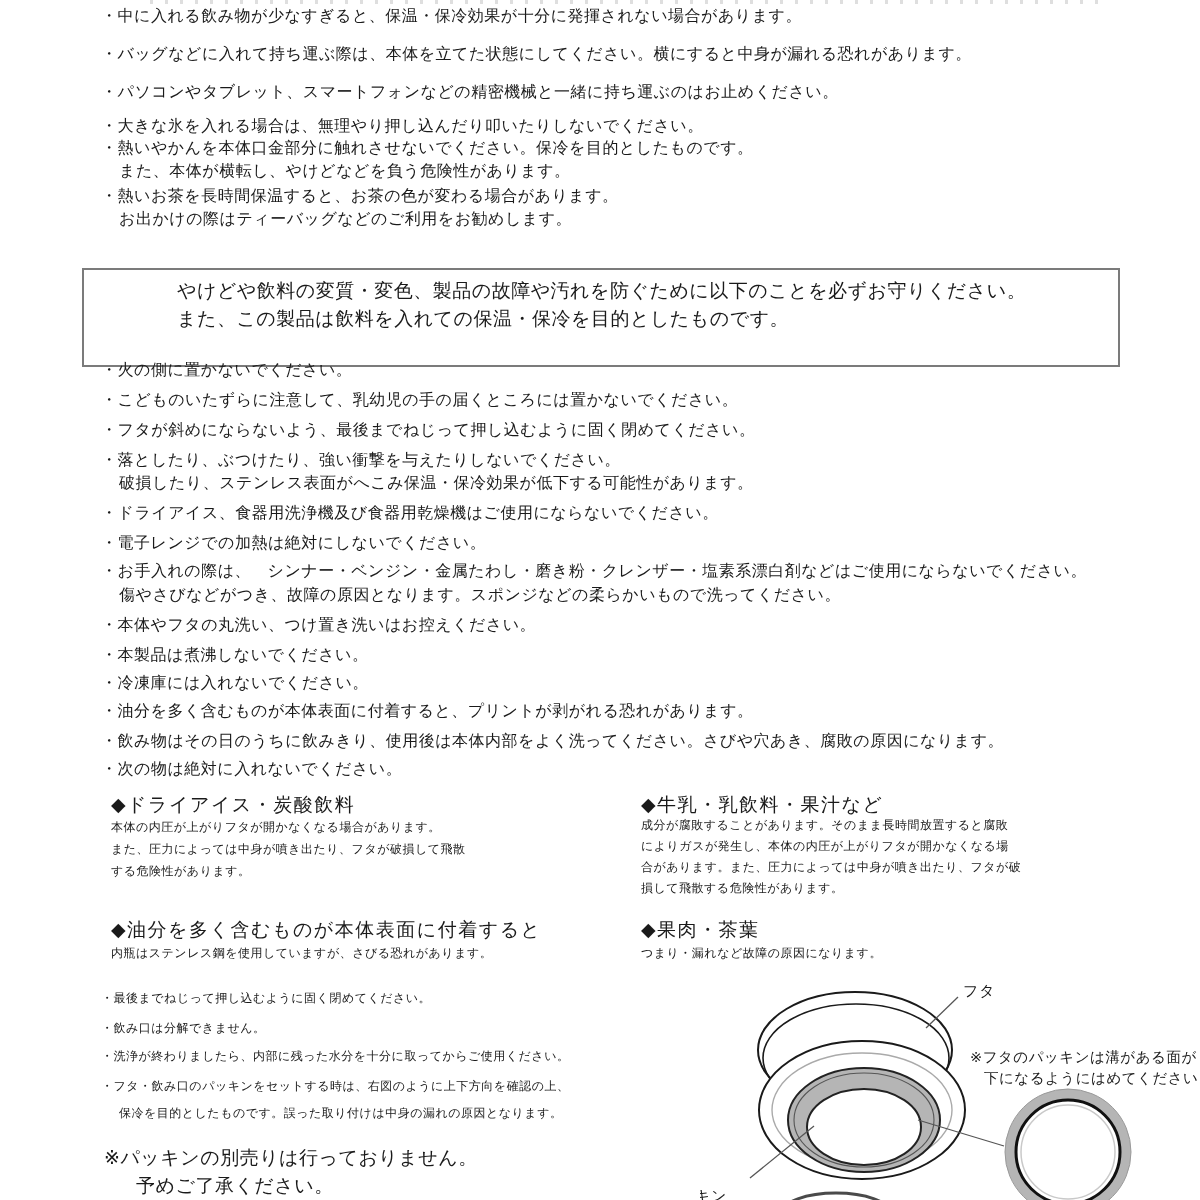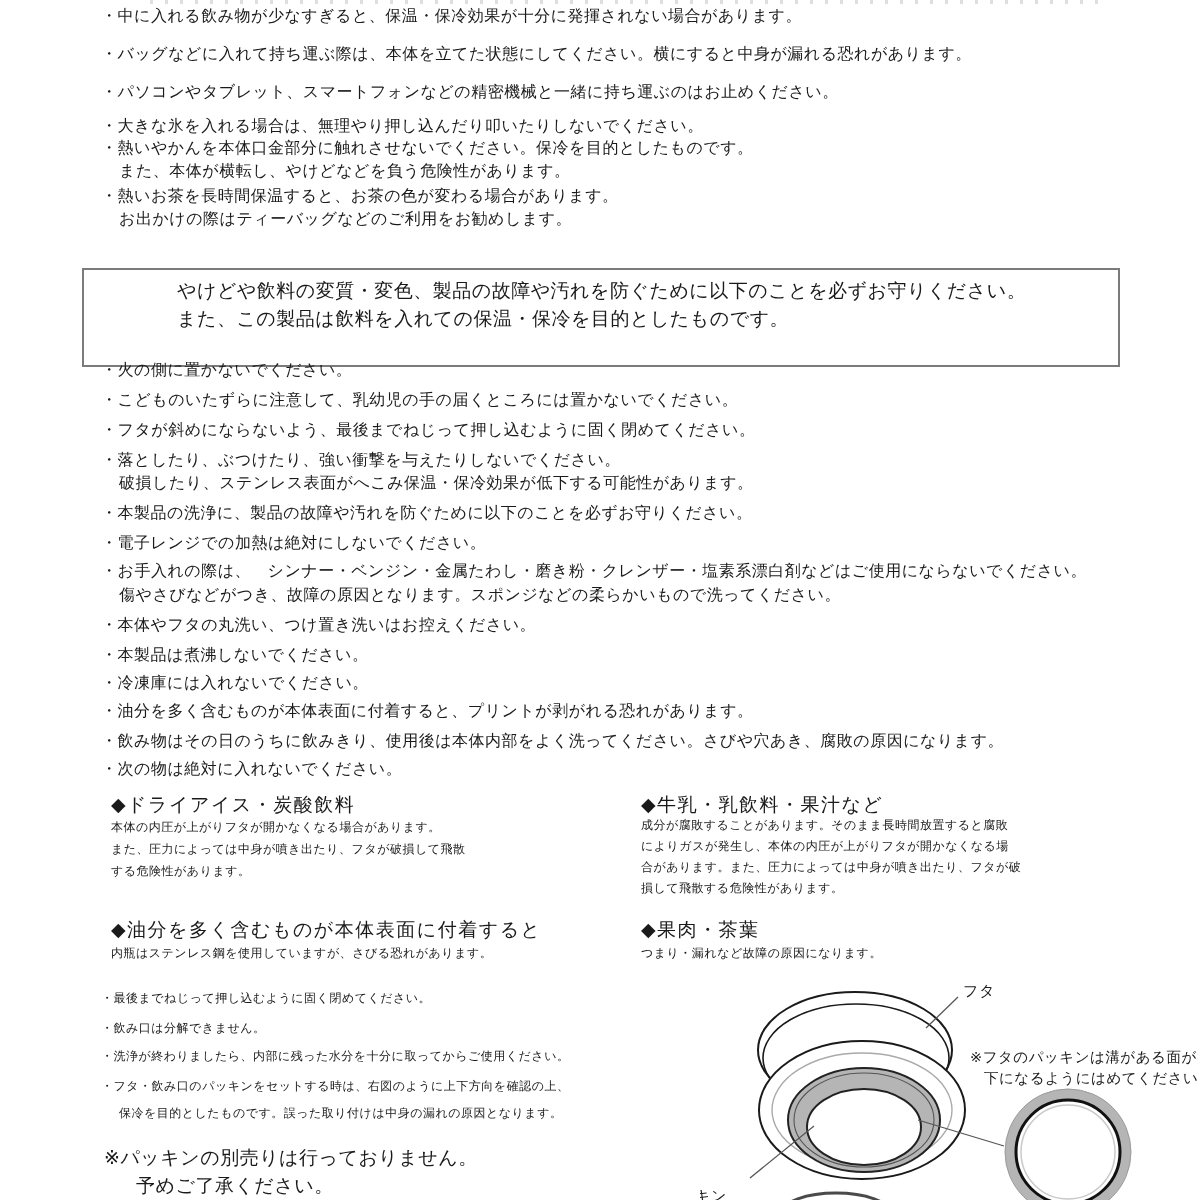--- a/index.html
+++ b/index.html
@@ -35,21 +35,21 @@
 <div class="caution-box">
   <div class="boxline" style="left:93px;top:11px">やけどや飲料の変質・変色、製品の故障や汚れを防ぐために以下のことを必ずお守りください。</div>
   <div class="boxline" style="left:93px;top:39px">また、この製品は飲料を入れての保温・保冷を目的としたものです。</div>
 </div>
 
 <div class="line" style="left:85px;top:362px">・火の側に置かないでください。</div>
 <div class="line" style="left:85px;top:392px">・こどものいたずらに注意して、乳幼児の手の届くところには置かないでください。</div>
 <div class="line" style="left:85px;top:422px">・フタが斜めにならないよう、最後までねじって押し込むように固く閉めてください。</div>
 <div class="line" style="left:85px;top:452px">・落としたり、ぶつけたり、強い衝撃を与えたりしないでください。</div>
 <div class="line" style="left:103px;top:475px">破損したり、ステンレス表面がへこみ保温・保冷効果が低下する可能性があります。</div>
-<div class="line" style="left:85px;top:505px">・本製品の洗浄に、製品の故障や汚れを防ぐために以下のことを必ずお守りください。</div>
+<div class="line" style="left:85px;top:505px">・ドライアイス、食器用洗浄機及び食器用乾燥機はご使用にならないでください。</div>
 <div class="line" style="left:85px;top:535px">・電子レンジでの加熱は絶対にしないでください。</div>
 <div class="line" style="left:85px;top:563px">・お手入れの際は、　シンナー・ベンジン・金属たわし・磨き粉・クレンザー・塩素系漂白剤などはご使用にならないでください。</div>
 <div class="line" style="left:103px;top:587px">傷やさびなどがつき、故障の原因となります。スポンジなどの柔らかいもので洗ってください。</div>
 <div class="line" style="left:85px;top:617px">・本体やフタの丸洗い、つけ置き洗いはお控えください。</div>
 <div class="line" style="left:85px;top:647px">・本製品は煮沸しないでください。</div>
 <div class="line" style="left:85px;top:675px">・冷凍庫には入れないでください。</div>
 <div class="line" style="left:85px;top:703px">・油分を多く含むものが本体表面に付着すると、プリントが剥がれる恐れがあります。</div>
 <div class="line" style="left:85px;top:733px">・飲み物はその日のうちに飲みきり、使用後は本体内部をよく洗ってください。さびや穴あき、腐敗の原因になります。</div>
 <div class="line" style="left:85px;top:761px">・次の物は絶対に入れないでください。</div>
 

